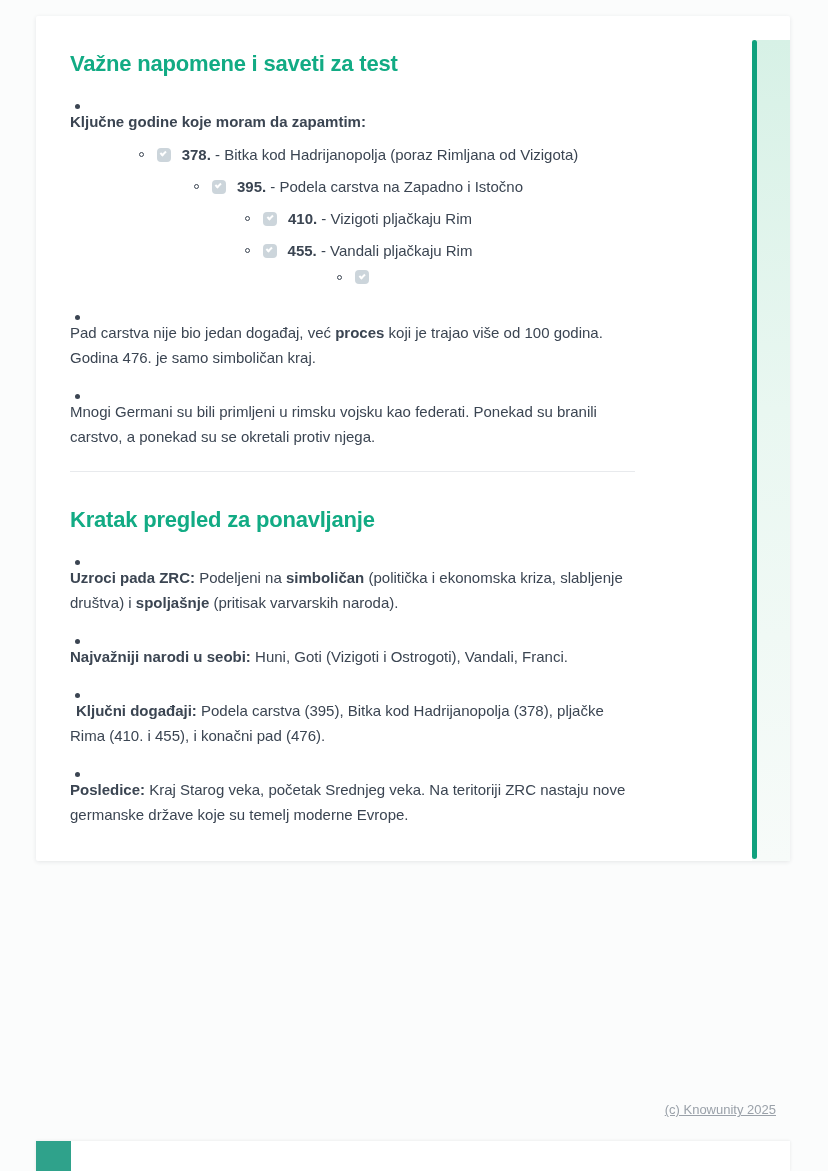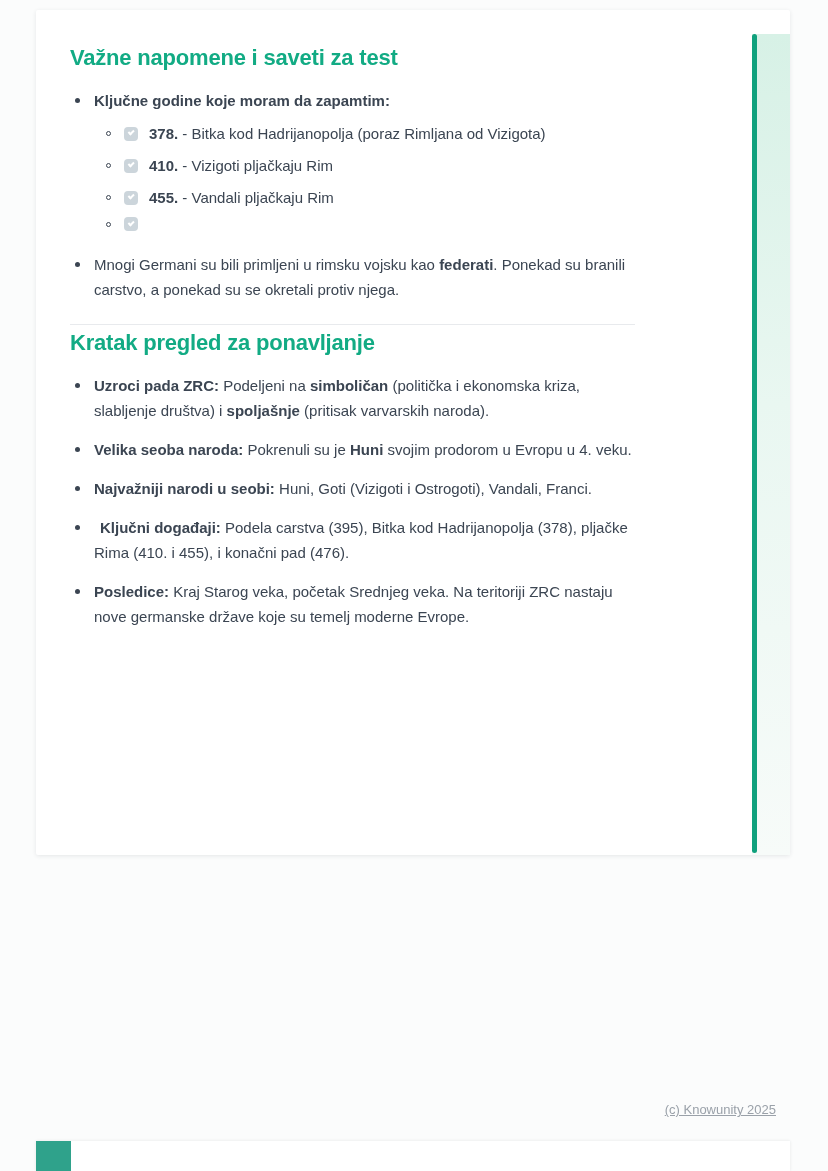--- a/index.html
+++ b/index.html
@@ -14,52 +14,52 @@
   *{box-sizing:border-box;}
   html,body{margin:0;padding:0;}
   body{
     width:828px;height:1171px;position:relative;
     background:#fbfcfc;
     font-family:"Liberation Sans","DejaVu Sans",sans-serif;
     color:var(--text);
     overflow:hidden;
   }
   .card{
-    position:absolute;left:36px;top:10px;width:754px;height:845px;
+    position:absolute;left:36px;top:16px;width:754px;height:845px;
     background:#ffffff;border-radius:2px;
     box-shadow:0 1px 4px rgba(30,40,50,0.10);
   }
   .side-highlight{
     position:absolute;right:0;top:24px;bottom:0;width:38px;
     background:linear-gradient(180deg,var(--mint) 0%,#e9f7f1 45%,#f7fbf9 100%);
   }
   .side-bar{
     position:absolute;right:33px;top:24px;bottom:2px;width:5px;
     background:var(--bar);border-radius:3px;
   }
   .content{
     position:absolute;left:34px;top:0;width:565px;
   }
   h1.section-title{
     font-size:22px;line-height:28px;font-weight:700;
     color:var(--accent);letter-spacing:-0.2px;
     margin:34px 0 16px 0;
   }
-  h1.section-title.second{margin-top:4px;}
+  h1.section-title.second{margin-top:34px;}
   ul{list-style:none;margin:0;padding:0;}
-  .top-item{display:flex;margin-bottom:14px;}
+  .top-item{display:flex;margin-bottom:14px;flex-direction:column;}
   .top-item:last-child{margin-bottom:0;}
   .dot{
     flex:none;width:5px;height:5px;border-radius:50%;
     background:var(--text);margin:10px 14px 0 5px;
   }
   .li-body{flex:1;min-width:0;}
   p.rich{margin:0;font-size:15px;line-height:25px;color:var(--text);}
   .sub-list{margin:8px 0 0 0;padding:0 0 0 12px;}
-  .sub-item{display:flex;align-items:center;margin-bottom:7px;}
+  .sub-item{display:flex;align-items:center;margin-bottom:7px;justify-content:center;}
   .circle-marker{
     flex:none;width:5px;height:5px;border:1.5px solid var(--text);
     border-radius:50%;background:transparent;margin-right:13px;
   }
   .checkbox{
     flex:none;width:14px;height:14px;background:var(--checkbox);
     border-radius:4px;margin-right:11px;position:relative;
   }
   .checkbox .check{
     position:absolute;left:3.5px;top:3.5px;width:6px;height:3.5px;
@@ -105,59 +105,66 @@
               <span class="checkbox">
                   <span class="check"></span>
                 </span>
               <p class="rich"><span style="font-weight: 700;">378.</span><span> - Bitka kod Hadrijanopolja (poraz Rimljana od Vizigota)</span></p>
             </li>
             <li class="sub-item">
               <span class="circle-marker"></span>
               <span class="checkbox">
                   <span class="check"></span>
                 </span>
+              <p class="rich"><span style="font-weight: 700;">395.</span><span> - Podela carstva na Zapadno i Istočno</span></p>
+            </li>
+            <li class="sub-item">
+              <span class="circle-marker"></span>
+              <span class="checkbox">
+                  <span class="check"></span>
+                </span>
               <p class="rich"><span style="font-weight: 700;">410.</span><span> - Vizigoti pljačkaju Rim</span></p>
             </li>
             <li class="sub-item">
               <span class="circle-marker"></span>
               <span class="checkbox">
                   <span class="check"></span>
                 </span>
               <p class="rich"><span style="font-weight: 700;">455.</span><span> - Vandali pljačkaju Rim</span></p>
             </li>
             <li class="sub-item">
               <span class="circle-marker"></span>
               <span class="checkbox">
                   <span class="check"></span>
                 </span>
             </li>
           </ul>
         </div>
       </li>
 
 
+      <li class="top-item">
+        <span class="dot"></span>
+        <p class="rich"><span>Pad carstva nije bio jedan događaj, već </span><span style="font-weight: 700;">proces</span><span> koji je trajao više od 100 godina. Godina 476. je samo simboličan kraj.</span></p>
+      </li>
 
       <li class="top-item">
         <span class="dot"></span>
-        <p class="rich"><span>Mnogi Germani su bili primljeni u rimsku vojsku kao </span><span style="font-weight: 700;">federati</span><span>. Ponekad su branili carstvo, a ponekad su se okretali protiv njega.</span></p>
+        <p class="rich"><span>Mnogi Germani su bili primljeni u rimsku vojsku kao </span><span style="font-weight: 400;">federati</span><span>. Ponekad su branili carstvo, a ponekad su se okretali protiv njega.</span></p>
       </li>
     </ul>
 
     <hr class="divider">
 
     <h1 class="section-title second">Kratak pregled za ponavljanje</h1>
 
     <ul class="top-list">
       <li class="top-item">
         <span class="dot"></span>
         <p class="rich"><span style="font-weight: 700;">Uzroci pada ZRC:</span><span> Podeljeni na </span><span style="font-weight: 700;">simboličan</span><span> (politička i ekonomska kriza, slabljenje društva) i </span><span style="font-weight: 700;">spoljašnje</span><span> (pritisak varvarskih naroda).</span></p>
-      </li>
-      <li class="top-item">
-        <span class="dot"></span>
-        <p class="rich"><span style="font-weight: 700;">Velika seoba naroda:</span><span> Pokrenuli su je </span><span style="font-weight: 700;">Huni</span><span> svojim prodorom u Evropu u 4. veku.</span></p>
       </li>
       <li class="top-item">
         <span class="dot"></span>
         <p class="rich"><span style="font-weight: 700;">Najvažniji narodi u seobi:</span><span> Huni, Goti (Vizigoti i Ostrogoti), Vandali, Franci.</span></p>
       </li>
       <li class="top-item">
         <span class="dot"></span>
         <p class="rich"><span style="font-weight: 700; margin-left: 6px;">Ključni događaji:</span><span> Podela carstva (395), Bitka kod Hadrijanopolja (378), pljačke Rima (410. i 455), i konačni pad (476).</span></p>
       </li>
       <li class="top-item">

